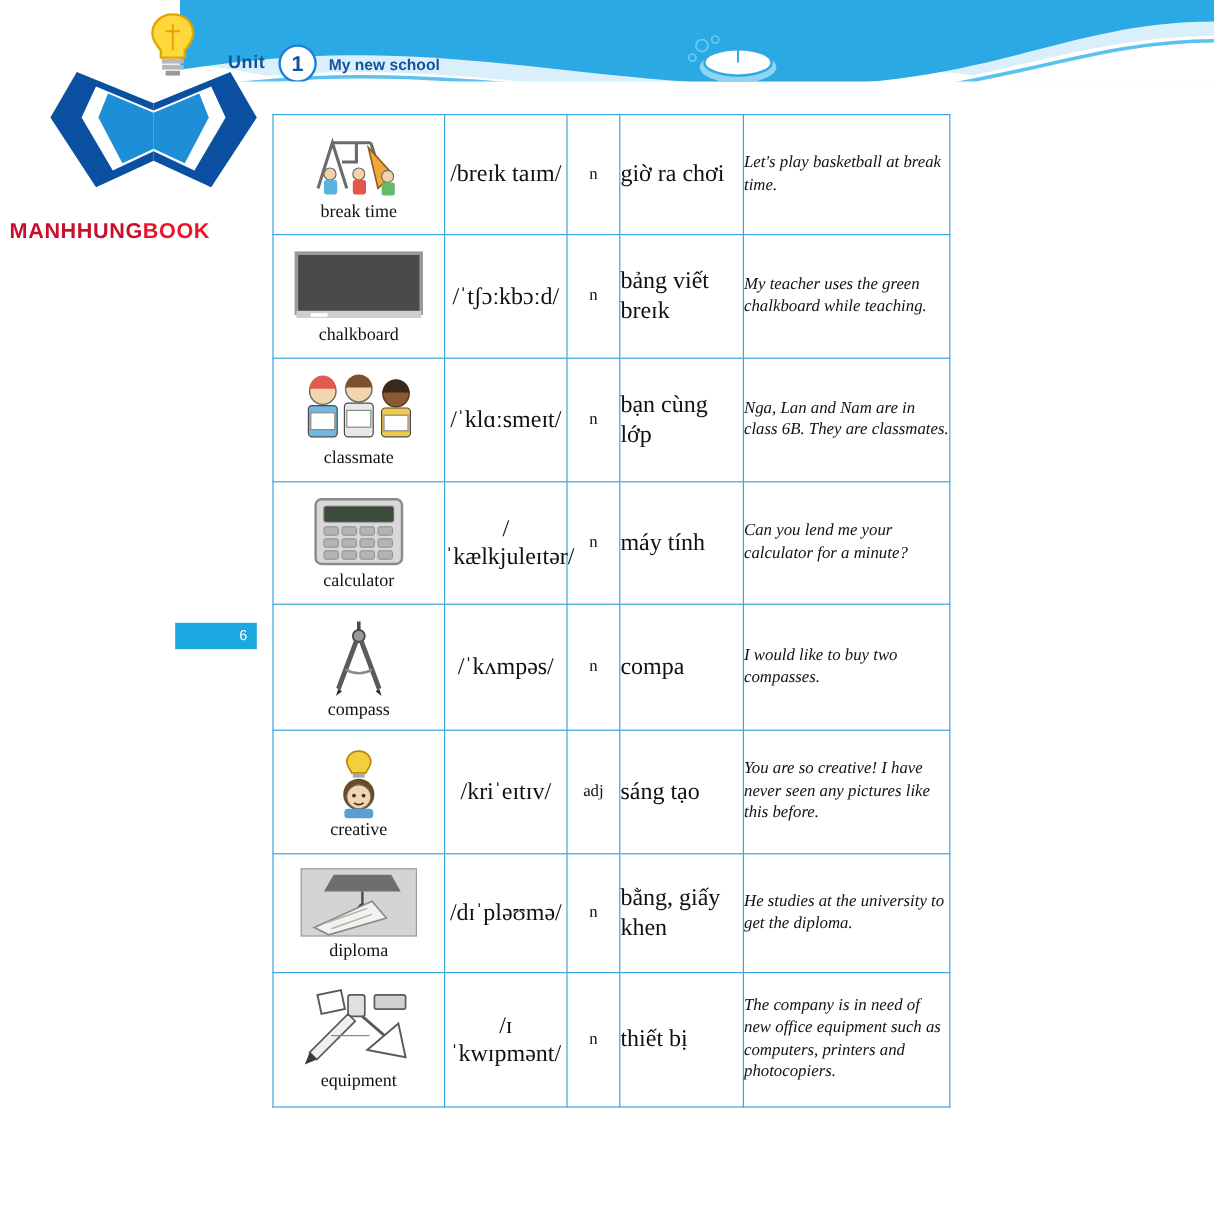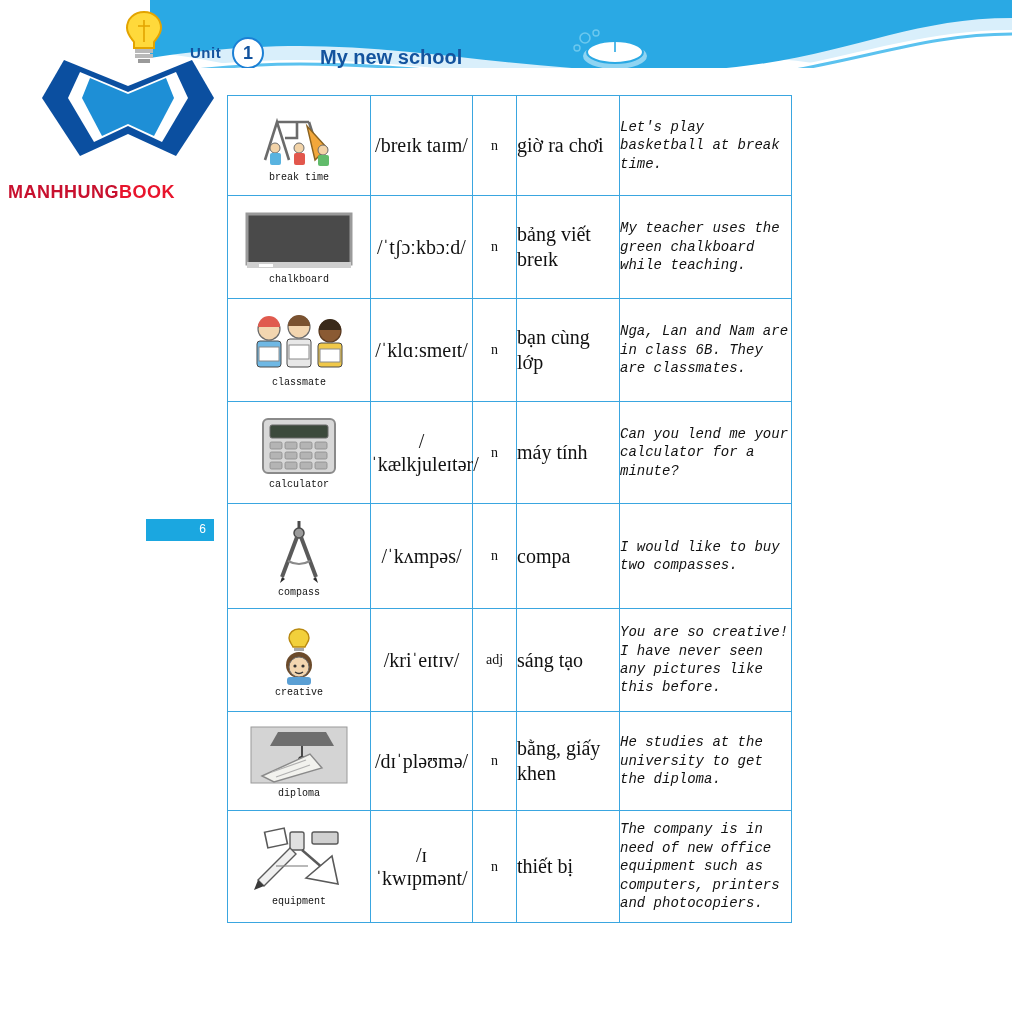--- a/index.html
+++ b/index.html
@@ -53,23 +53,22 @@
     align-items: center;
     justify-content: center;
     box-sizing: border-box;
   }
   .unit-title {
     position: absolute;
     left: 274px;
     top: 46px;
     font-family: "Liberation Sans", sans-serif;
     font-weight: bold;
-    font-size: 20px;
+    font-size: 13px;
     color: #13539e;
-    margin-left: 46px;
   }
 
   
   .bulb { position: absolute; left: 122px; top: 8px; }
 
   
   .mouse-graphic { position: absolute; left: 565px; top: 28px; }
 
   
   .logo-wrap { position: absolute; left: 28px; top: 38px; }
@@ -120,22 +119,22 @@
   .col-ipa    { width: 102px; }
   .col-pos    { width:  44px; }
   .col-vi     { width: 103px; }
   .col-ex     { width: 172px; }
 
   .img-cell {
     text-align: center;
     padding: 8px 4px 6px 4px;
   }
   .word {
-    font-family: Liberation Mono, monospace;
-    font-size: 10px;
+    font-family: Liberation Serif, serif;
+    font-size: 15px;
     color: #111;
     margin-top: 2px;
   }
   .ipa {
     text-align: center;
     font-family: "Liberation Serif", serif;
     font-size: 20px;
     color: #111;
   }
   .pos {
@@ -145,21 +144,21 @@
     color: #111;
   }
   .vi {
     font-family: "Liberation Serif", serif;
     font-size: 20px;
     color: #111;
     padding: 4px 6px 4px 8px;
     line-height: 1.25;
   }
   .ex {
-    font-family: Liberation Mono, monospace;
+    font-family: Liberation Serif, serif;
     font-style: italic;
     font-size: 14px;
     color: #111;
     padding: 5px 8px 5px 8px;
     line-height: 1.32;
   }
 
   .thumb { display: block; margin: 0 auto; }
 </style>
 </head>

